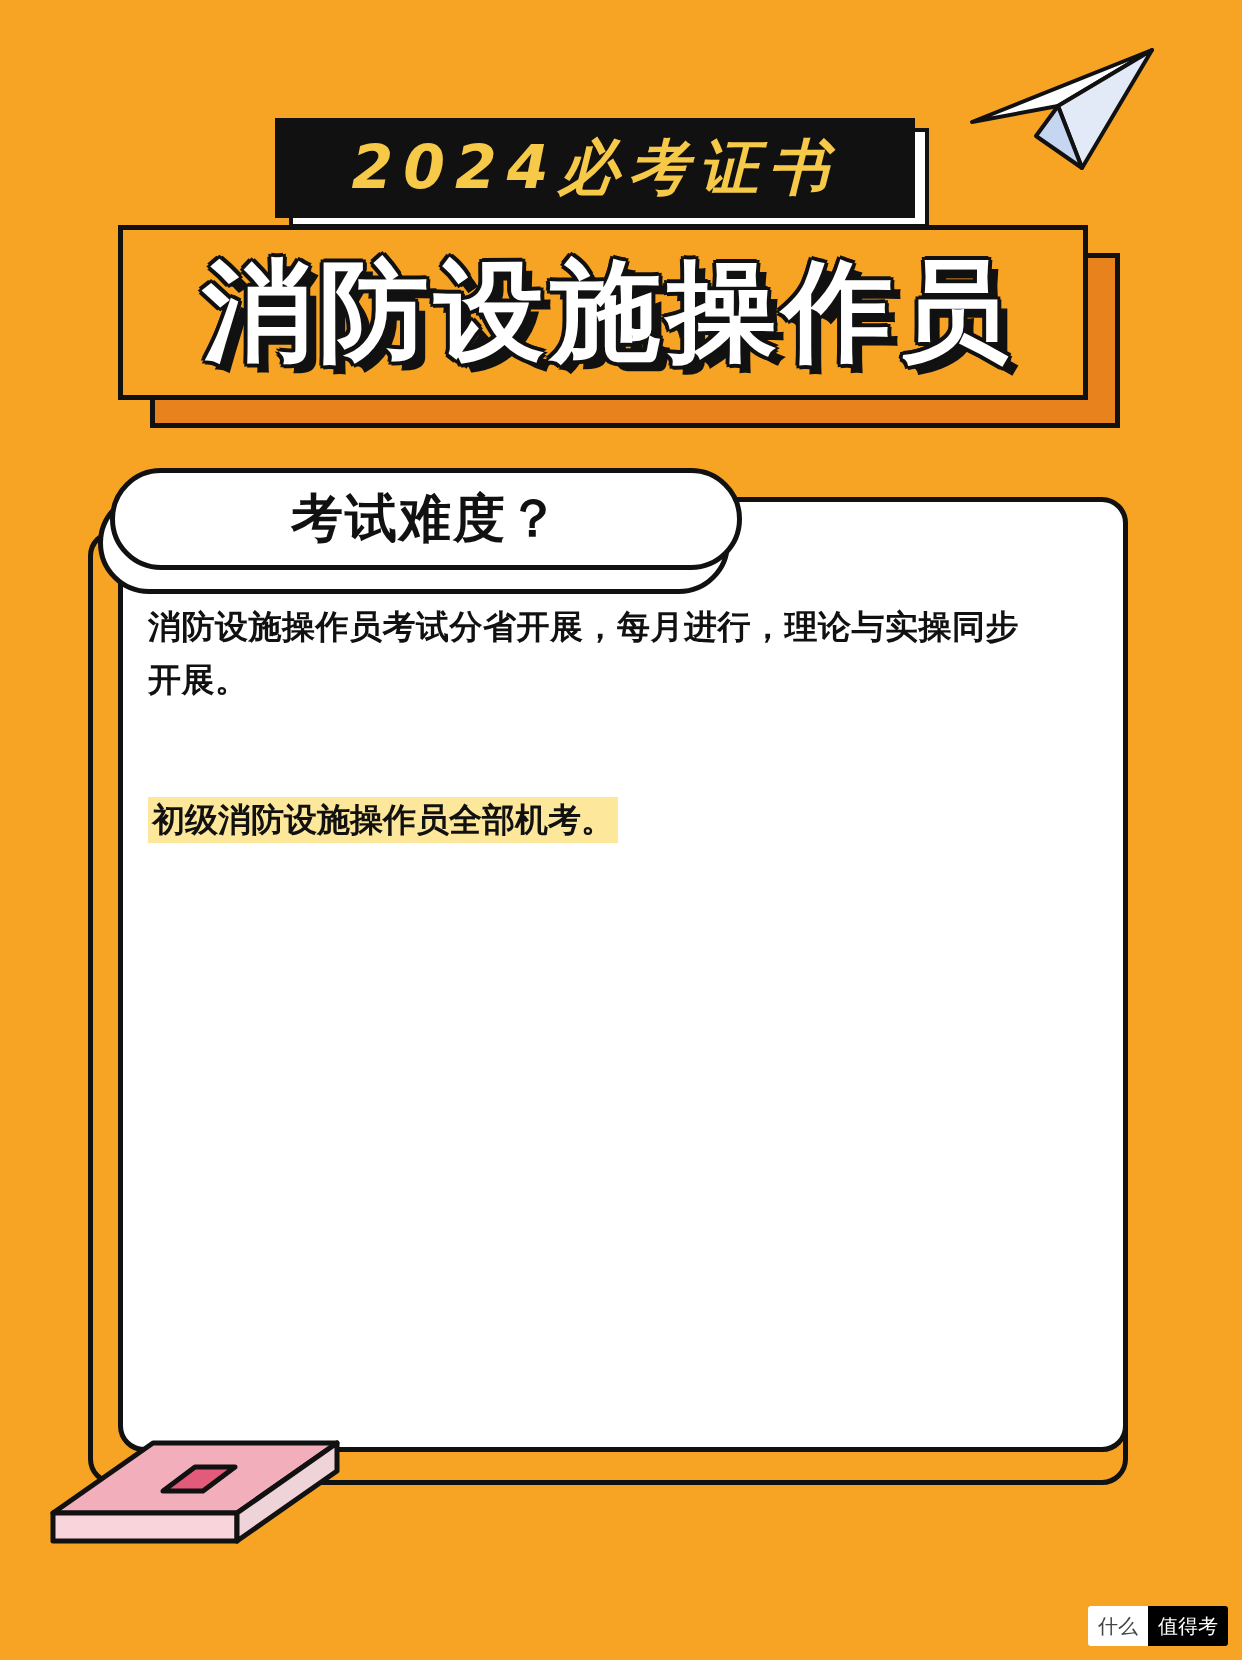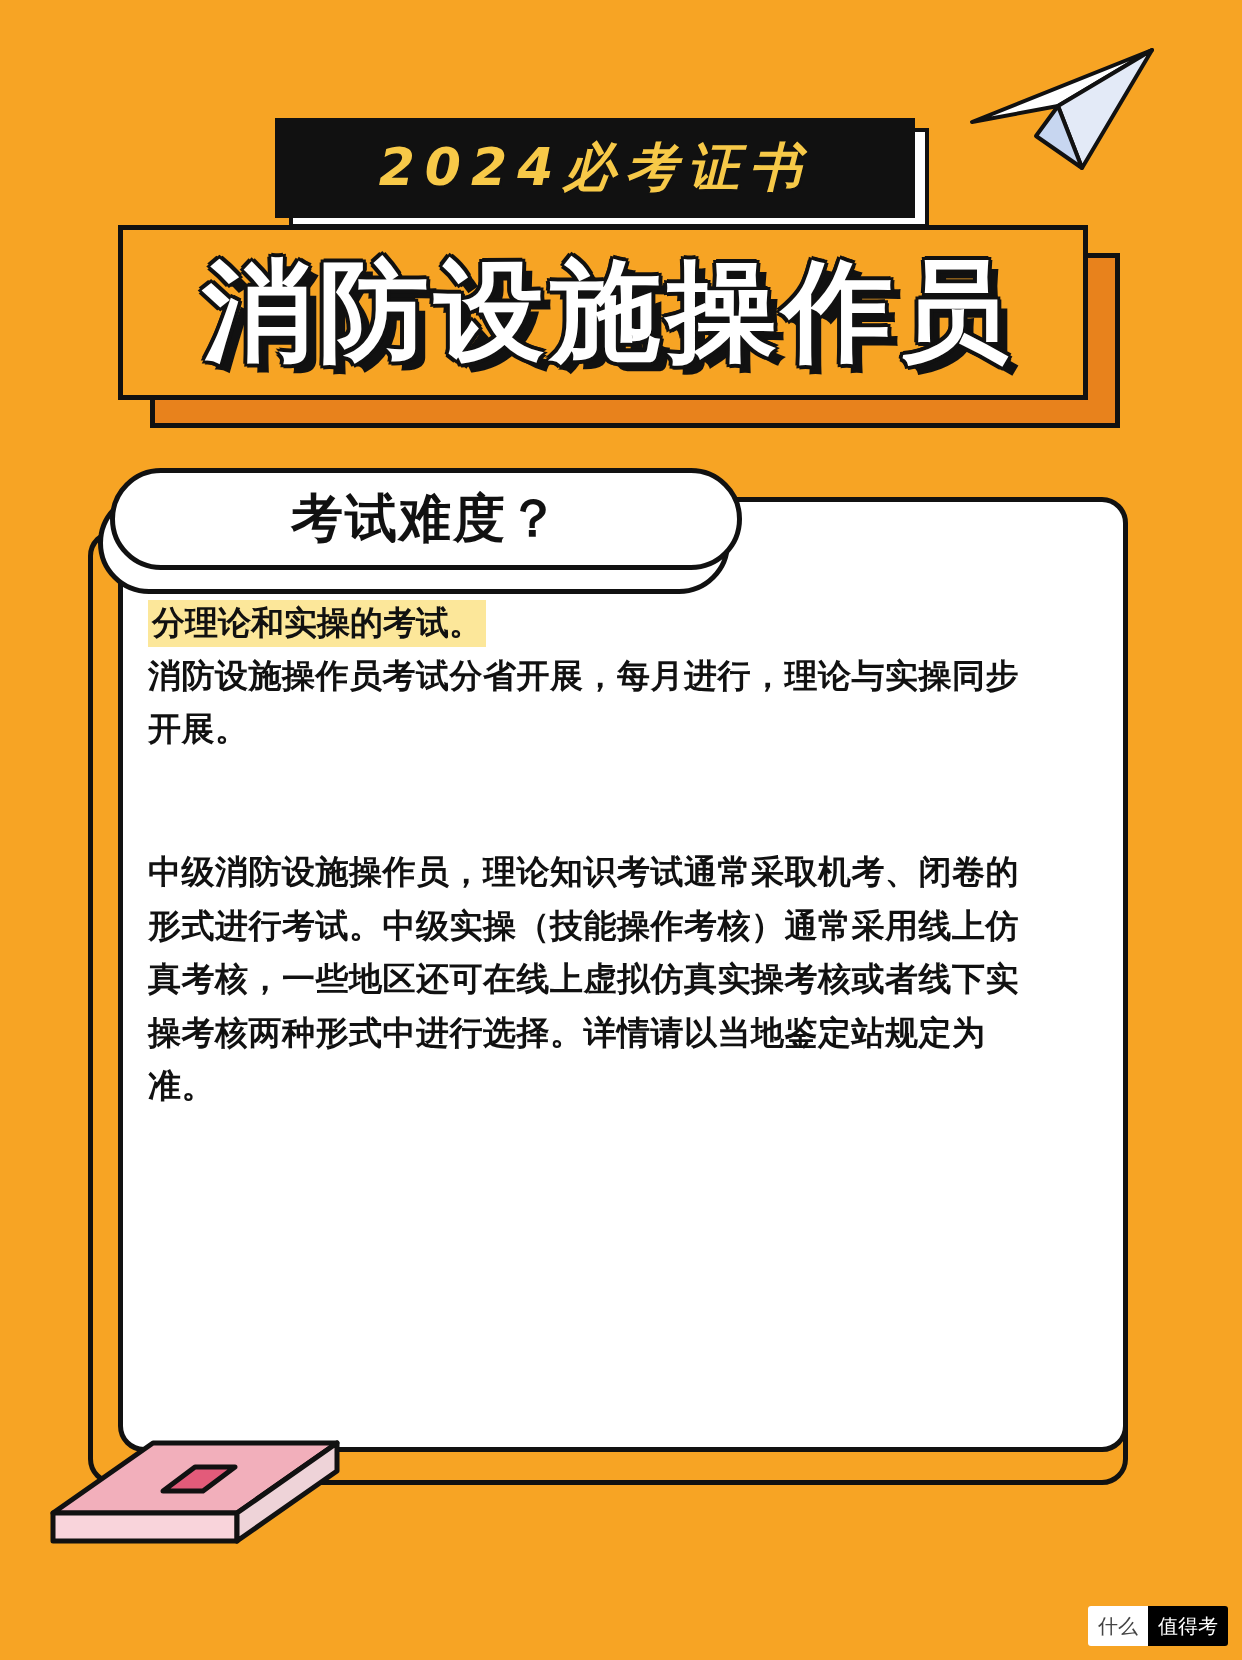--- a/index.html
+++ b/index.html
@@ -49,21 +49,21 @@
     width: 640px;
     height: 100px;
     background: #111111;
     display: flex;
     align-items: center;
     justify-content: center;
     box-sizing: border-box;
   }
   .badge-text {
     color: #F7C948;
-    font-size: 52px;
+    font-size: 60px;
     font-weight: bold;
     letter-spacing: 10px;
     font-style: italic;
     font-family: "DejaVu Sans", "Liberation Sans", sans-serif;
     text-shadow: 2px 2px 0 #111;
   }
 
   
   .title-wrap {
     position: absolute;
@@ -256,27 +256,26 @@
 
 <div class="card-shadow"></div>
 <div class="card"></div>
 
 <div class="pill-shadow"></div>
 <div class="pill">
   <span class="pill-text">考试难度？</span>
 </div>
 
 <div class="body">
-  <div>
-    <span class="hl">分理论和实操的考试。</span>
-  </div>
   <p class="para">消防设施操作员考试分省开展，每月进行，理论与实操同步开展。</p>
   <div class="gap-lg"></div>
   <div class="gap-md"></div>
-  <p class="para">中级消防设施操作员，理论知识考试通常采取机考、闭卷的形式进行考试。中级实操（技能操作考核）通常采用线上仿真考核，一些地区还可在线上虚拟仿真实操考核或者线下实操考核两种形式中进行选择。详情请以当地鉴定站规定为准。</p>
+  <div>
+    <span class="hl">初级消防设施操作员全部机考。</span>
+  </div>
 </div>
 
 <svg class="book" viewBox="0 0 300 160">
   <polygon points="8,118 108,48 292,48 192,118" fill="#F2AFBB" stroke="#111" stroke-width="5" stroke-linejoin="round"></polygon>
   <polygon points="8,118 192,118 192,146 8,146" fill="#F9D4DB" stroke="#111" stroke-width="5" stroke-linejoin="round"></polygon>
   <polygon points="192,118 292,48 292,76 192,146" fill="#EED3D8" stroke="#111" stroke-width="5" stroke-linejoin="round"></polygon>
   <polygon points="118,96 150,72 190,72 158,96" fill="#E35B7A" stroke="#111" stroke-width="5" stroke-linejoin="round"></polygon>
 </svg>
 
 <div class="watermark">

